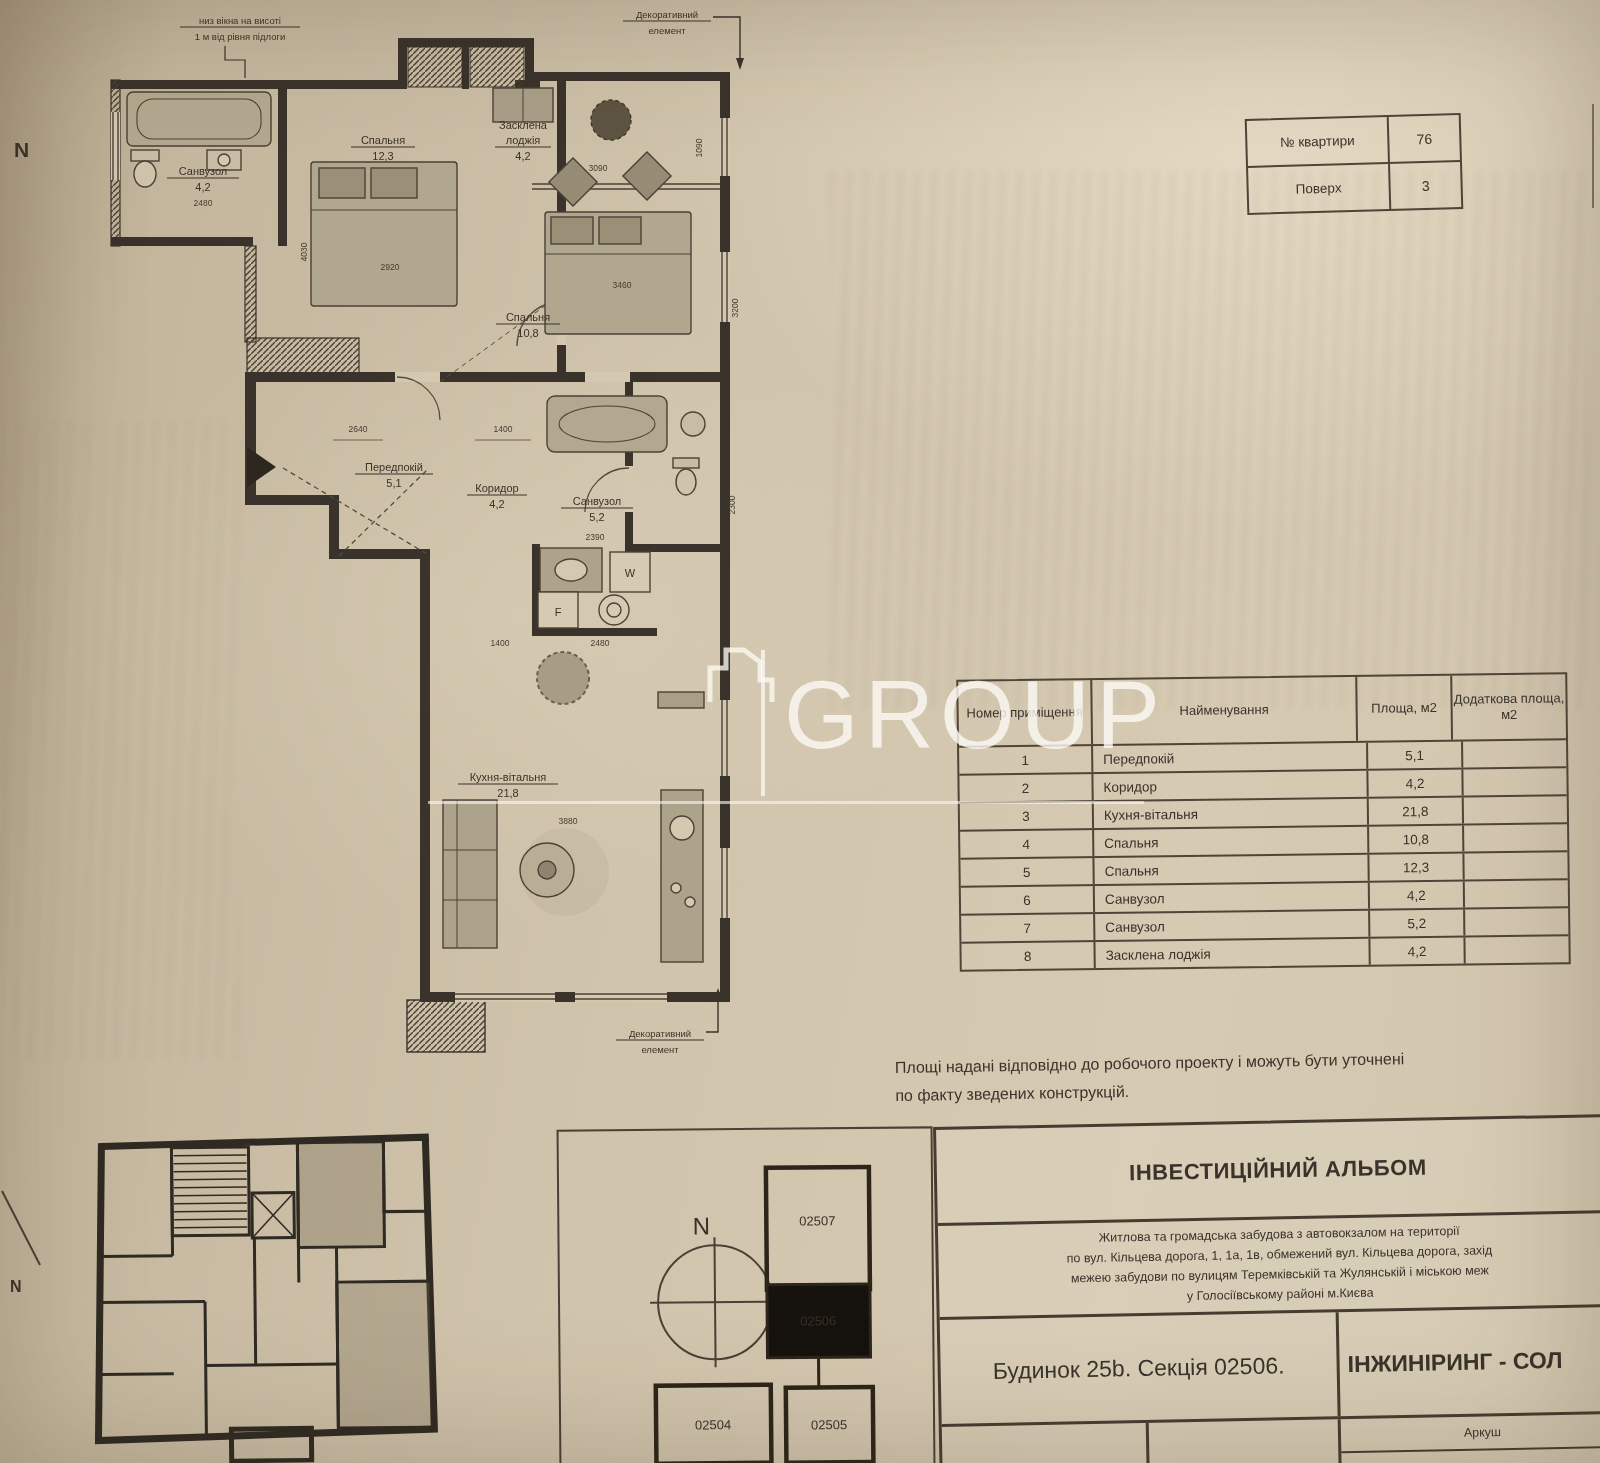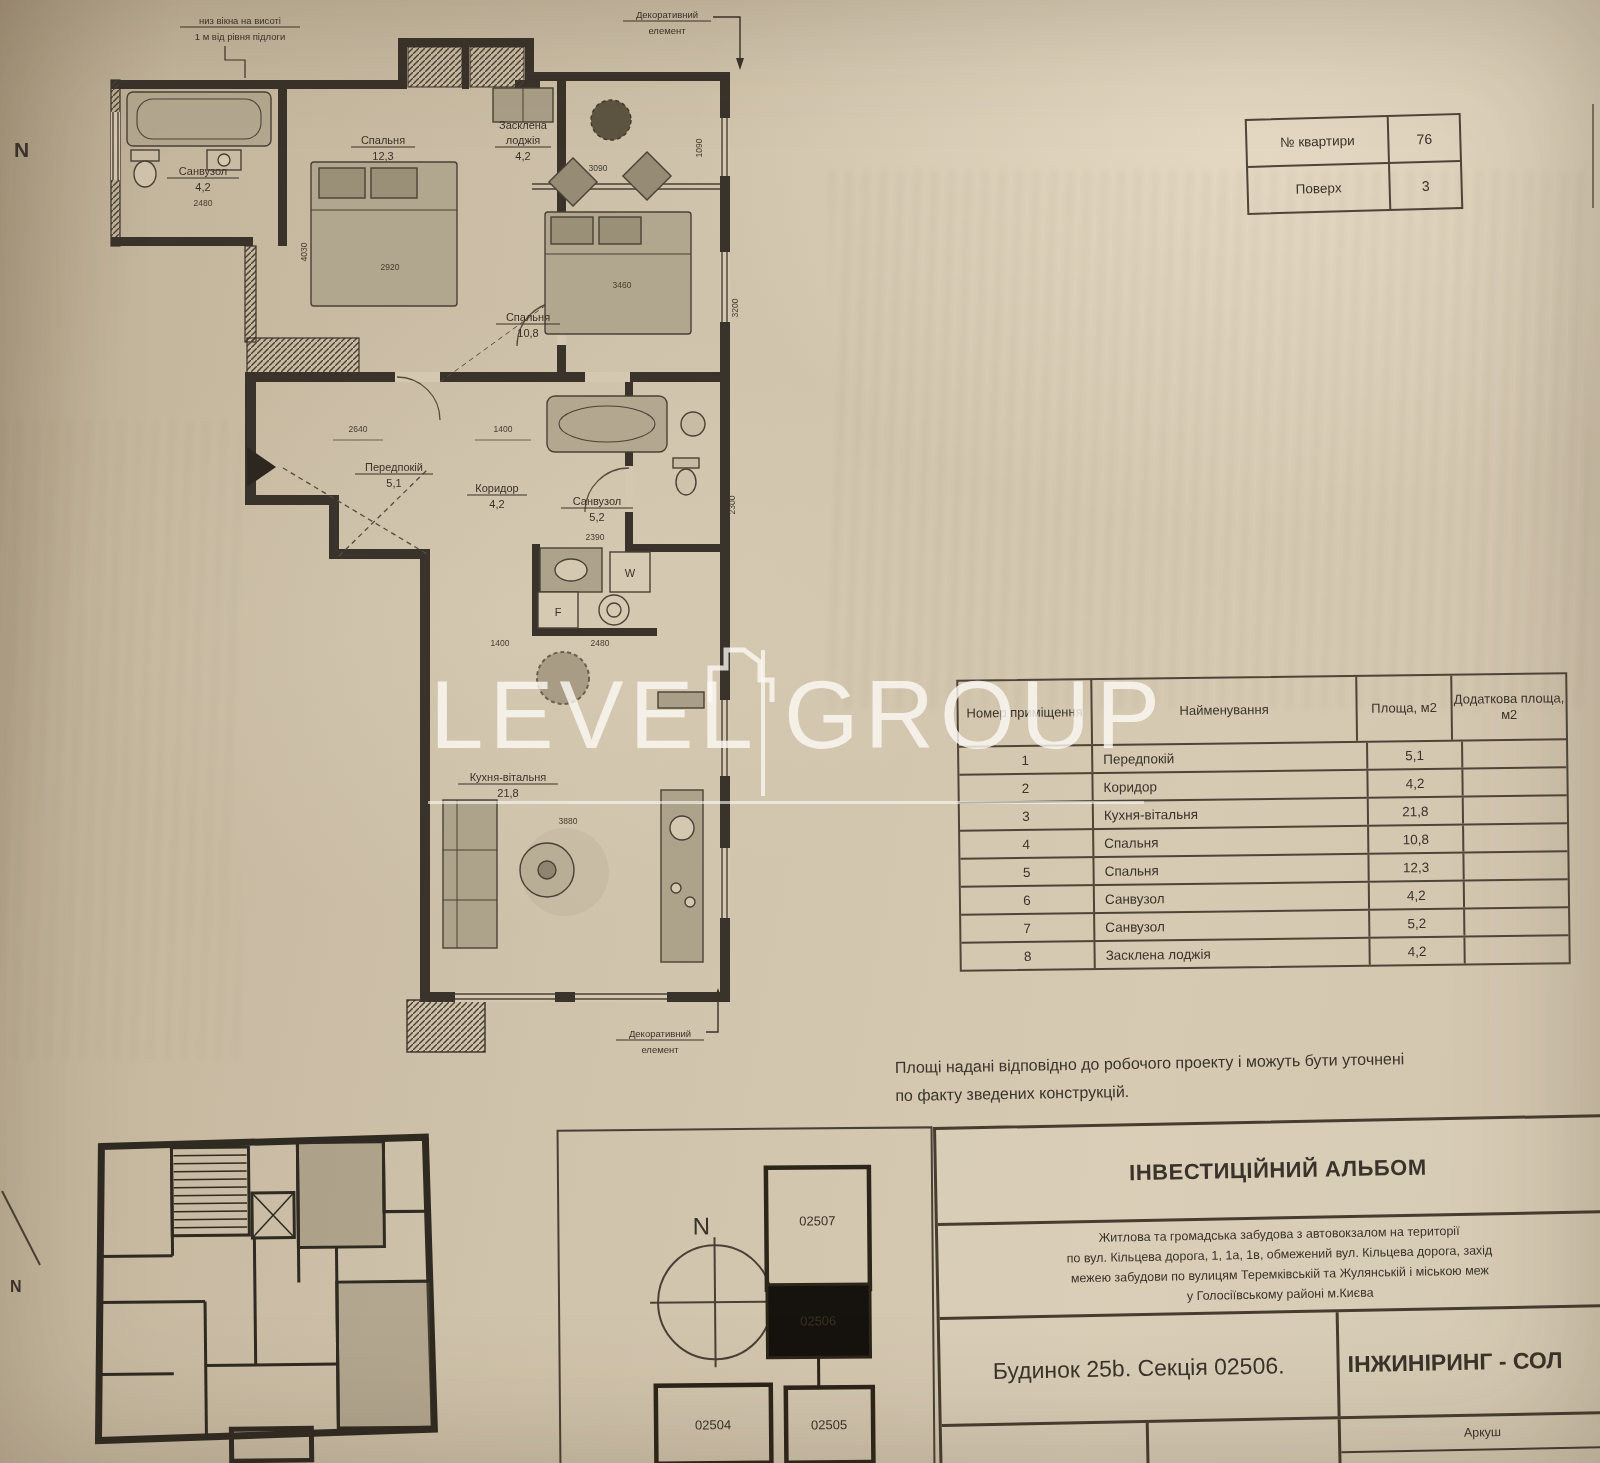--- a/index.html
+++ b/index.html
@@ -443,21 +443,20 @@
         <line x1="150" y1="168" x2="150" y2="304"></line>
         <line x1="44" y1="168" x2="150" y2="168"></line>
         <line x1="150" y1="232" x2="282" y2="232"></line>
         <line x1="46" y1="240" x2="118" y2="240"></line>
       </g>
       <rect x="175" y="296" width="80" height="32" stroke-width="5"></rect>
     </g>
   </svg>
 
   <div class="abs wm" style="left:0;top:0;width:1600px;height:1463px;">
-    <span class="wm-word" style="left:430px;top:660px;">LEVEL</span>
     <svg class="abs" style="left:702px;top:632px;" width="78" height="72" viewBox="0 0 78 72">
       <path d="M8,70 V36 H24 V18 H42 L58,30 V48 H70 V70" fill="none" stroke="rgba(252,250,245,.78)" stroke-width="5"></path>
     </svg>
     <div class="wm-bar"></div>
     <span class="wm-word" style="left:784px;top:660px;">GROUP</span>
     <div class="wm-underline"></div>
   </div>
 
 </div>
 

